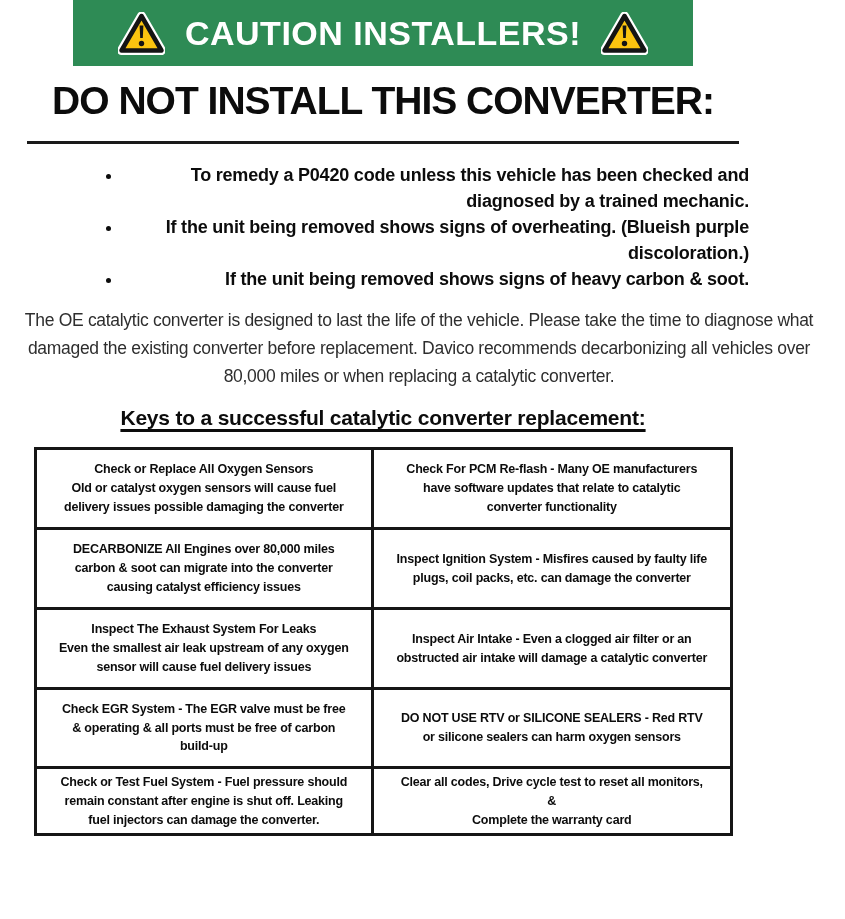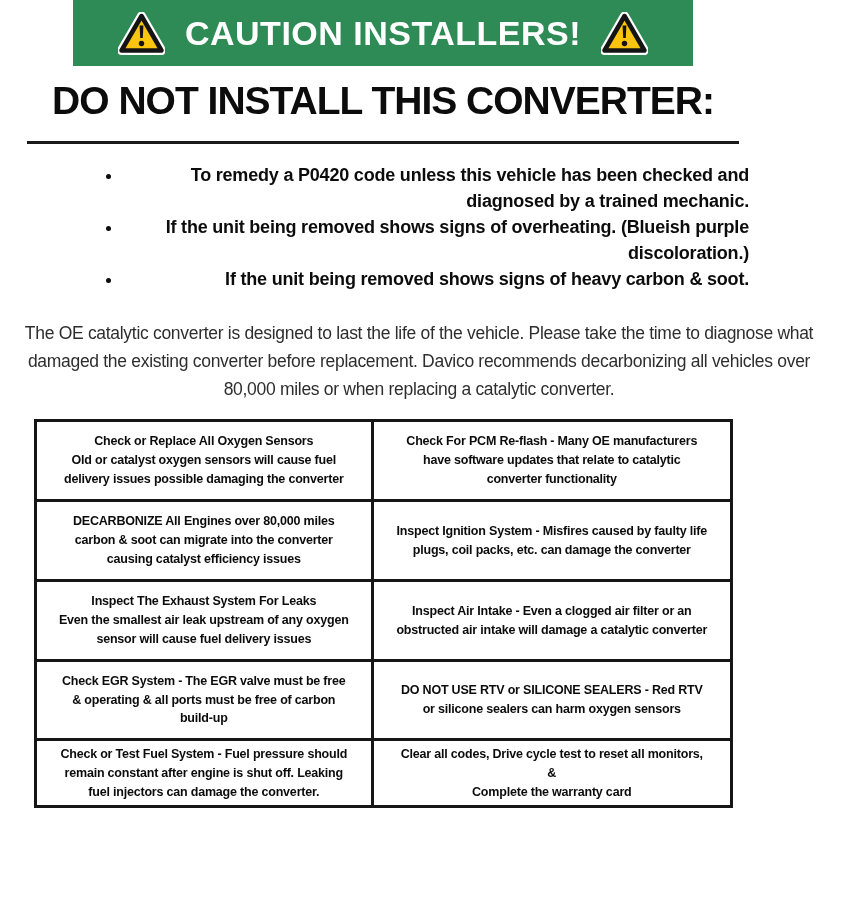--- a/index.html
+++ b/index.html
@@ -55,21 +55,21 @@
     font-size: 18px;
     line-height: 26px;
     letter-spacing: -0.2px;
     color: #0c0c0c;
   }
   .warning-list li { margin: 0; padding-left: 3px; text-align: right; }
 
   
   .advisory {
     width: 838px;
-    margin: 27px auto 0 auto;
+    margin: 14px auto 0 auto;
     text-align: center;
     font-size: 17.5px;
     line-height: 28px;
     letter-spacing: -0.3px;
     font-weight: normal;
     color: #2e2e2e;
   }
 
   
   .keys-heading {
@@ -143,20 +143,21 @@
   <hr class="divider">
 
   <ul class="warning-list">
     <li>To remedy a P0420 code unless this vehicle has been checked and diagnosed by a trained mechanic.</li>
     <li>If the unit being removed shows signs of overheating. (Blueish purple discoloration.)</li>
     <li>If the unit being removed shows signs of heavy carbon &amp; soot.</li>
   </ul>
 
   <p class="advisory">The OE catalytic converter is designed to last the life of the vehicle. Please take the time to diagnose what damaged the existing converter before replacement. Davico recommends decarbonizing all vehicles over 80,000 miles or when replacing a catalytic converter.</p>
 
+  <h2 class="keys-heading">Keys to a successful catalytic converter replacement:</h2>
 
   <table class="keys-table">
     <tbody>
         <tr>
           <td>Check or Replace All Oxygen Sensors
 Old or catalyst oxygen sensors will cause fuel delivery issues possible damaging the converter</td>
           <td>Check For PCM Re-flash - Many OE manufacturers have software updates that relate to catalytic converter functionality</td>
         </tr>
         <tr>
           <td>DECARBONIZE All Engines over 80,000 miles carbon &amp; soot can migrate into the converter causing catalyst efficiency issues</td>

